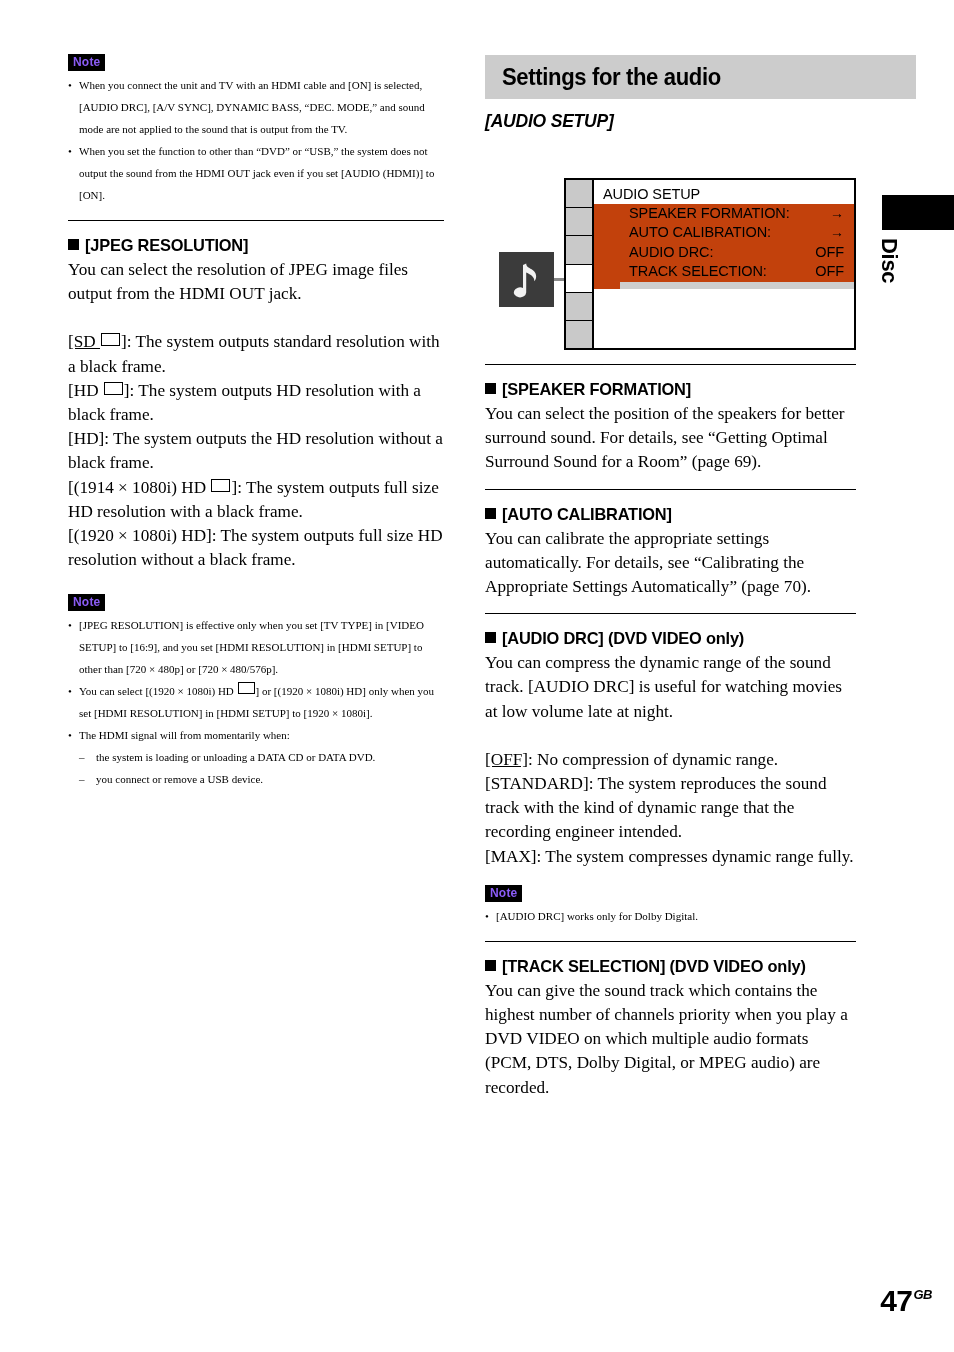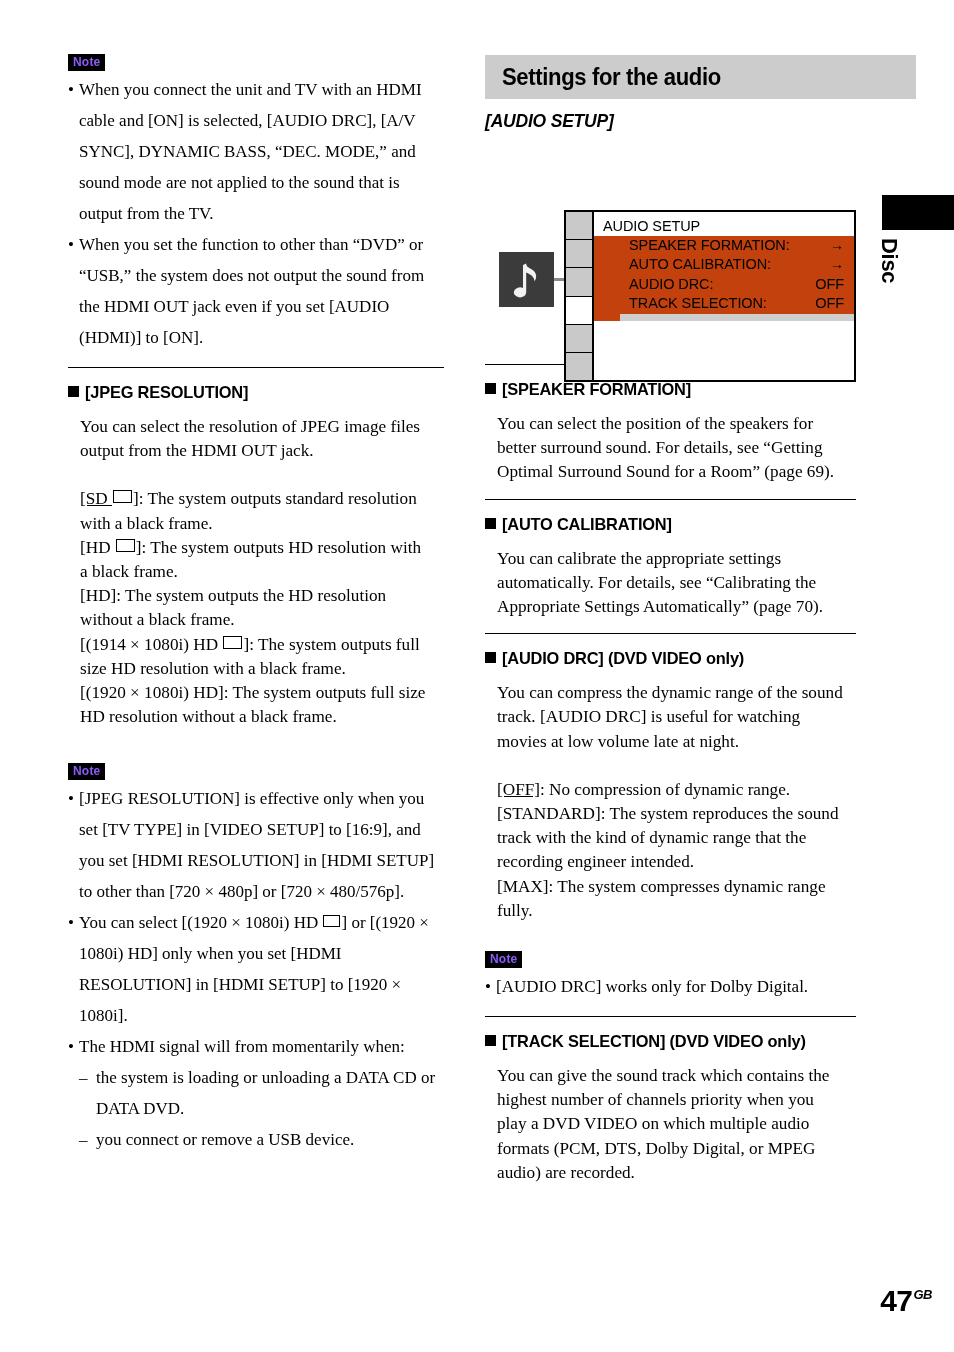--- a/index.html
+++ b/index.html
@@ -47,22 +47,22 @@
     line-height: 14px;
     padding: 1px 5px 2px 5px;
     letter-spacing: 0.2px;
   }
 
   
   .note-list {
     margin: 3px 0 0 0;
     padding: 0;
     list-style: none;
-    font-size: 17px;
-    line-height: 31px;
+    font-size: 11px;
+    line-height: 22px;
   }
   .note-list > li {
     position: relative;
     padding-left: 11px;
     margin-bottom: 0px;
   }
   .note-list > li::before {
     content: "\2022";
     position: absolute;
     left: 0;
@@ -108,21 +108,21 @@
     height: 11px;
     background: #000;
     margin-right: 6px;
     vertical-align: 1px;
   }
 
   
   .body-p {
     font-size: 17.2px;
     line-height: 24.2px;
-    margin: 12px;
+    margin: 0;
   }
   .body-p.gap {
     margin-top: 24px;
   }
   .u { text-decoration: underline; }
 
   
   .frame-glyph {
     display: inline-block;
     width: 17px;
@@ -203,21 +203,20 @@
   .osd-box {
     position: absolute;
     left: 79px;
     top: 0;
     width: 292px;
     height: 172px;
     border: 2px solid #000;
     box-sizing: border-box;
     background: #ffffff;
     display: flex;
-    margin-top: 32px;
   }
   .osd-sidebar {
     width: 28px;
     border-right: 2px solid #000;
     box-sizing: border-box;
     display: flex;
     flex-direction: column;
   }
   .osd-cell {
     flex: 1 1 0;

